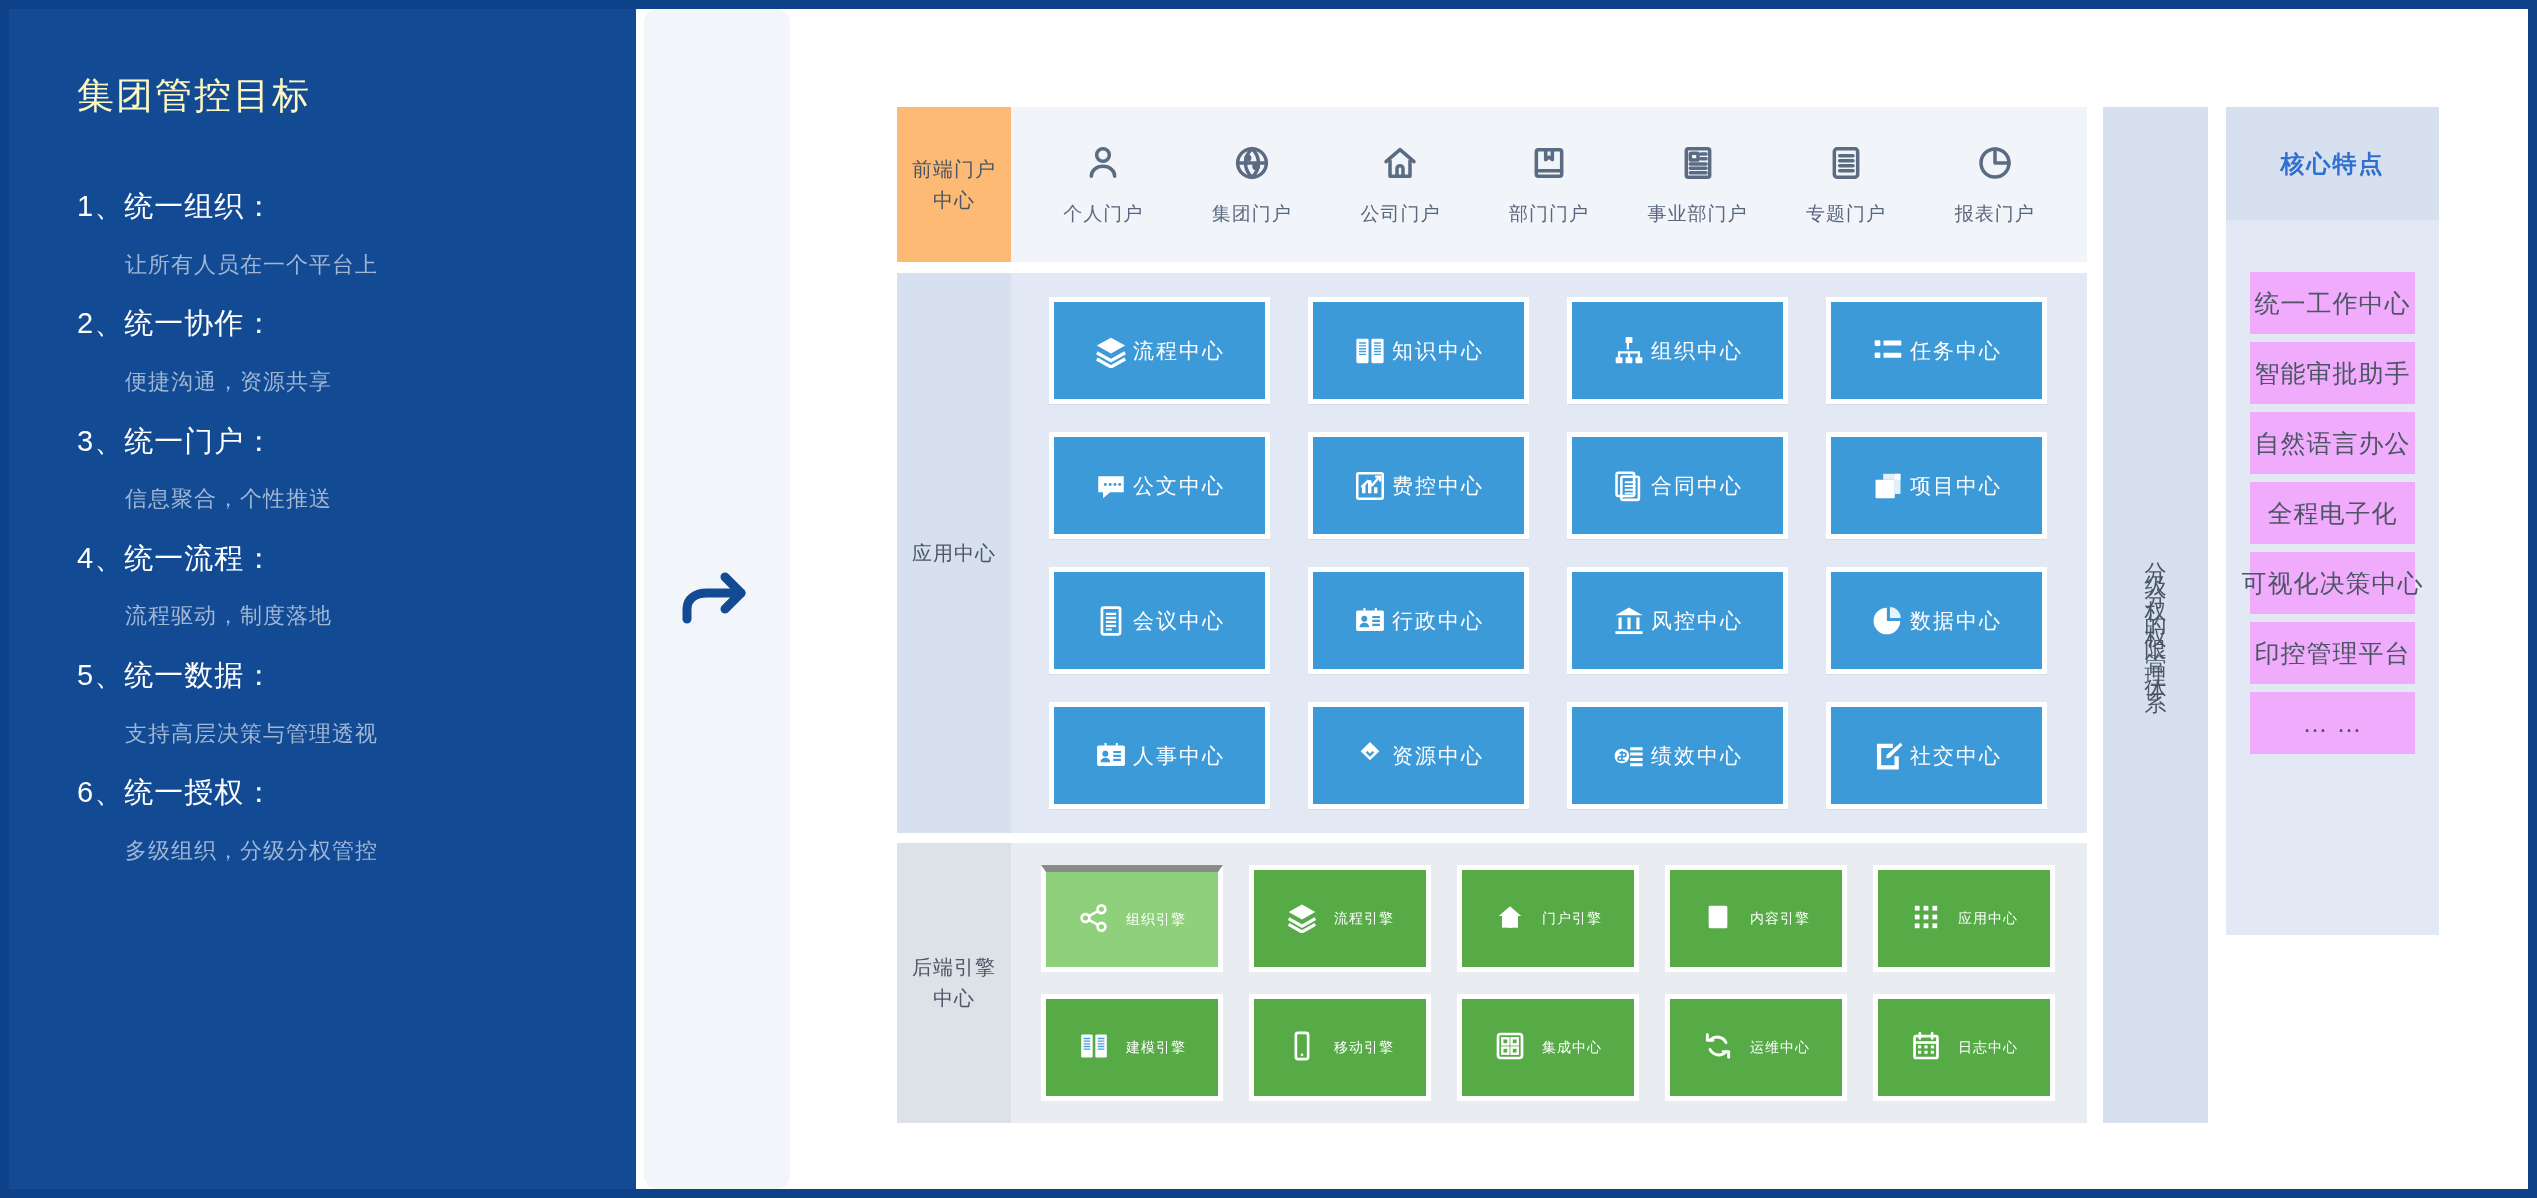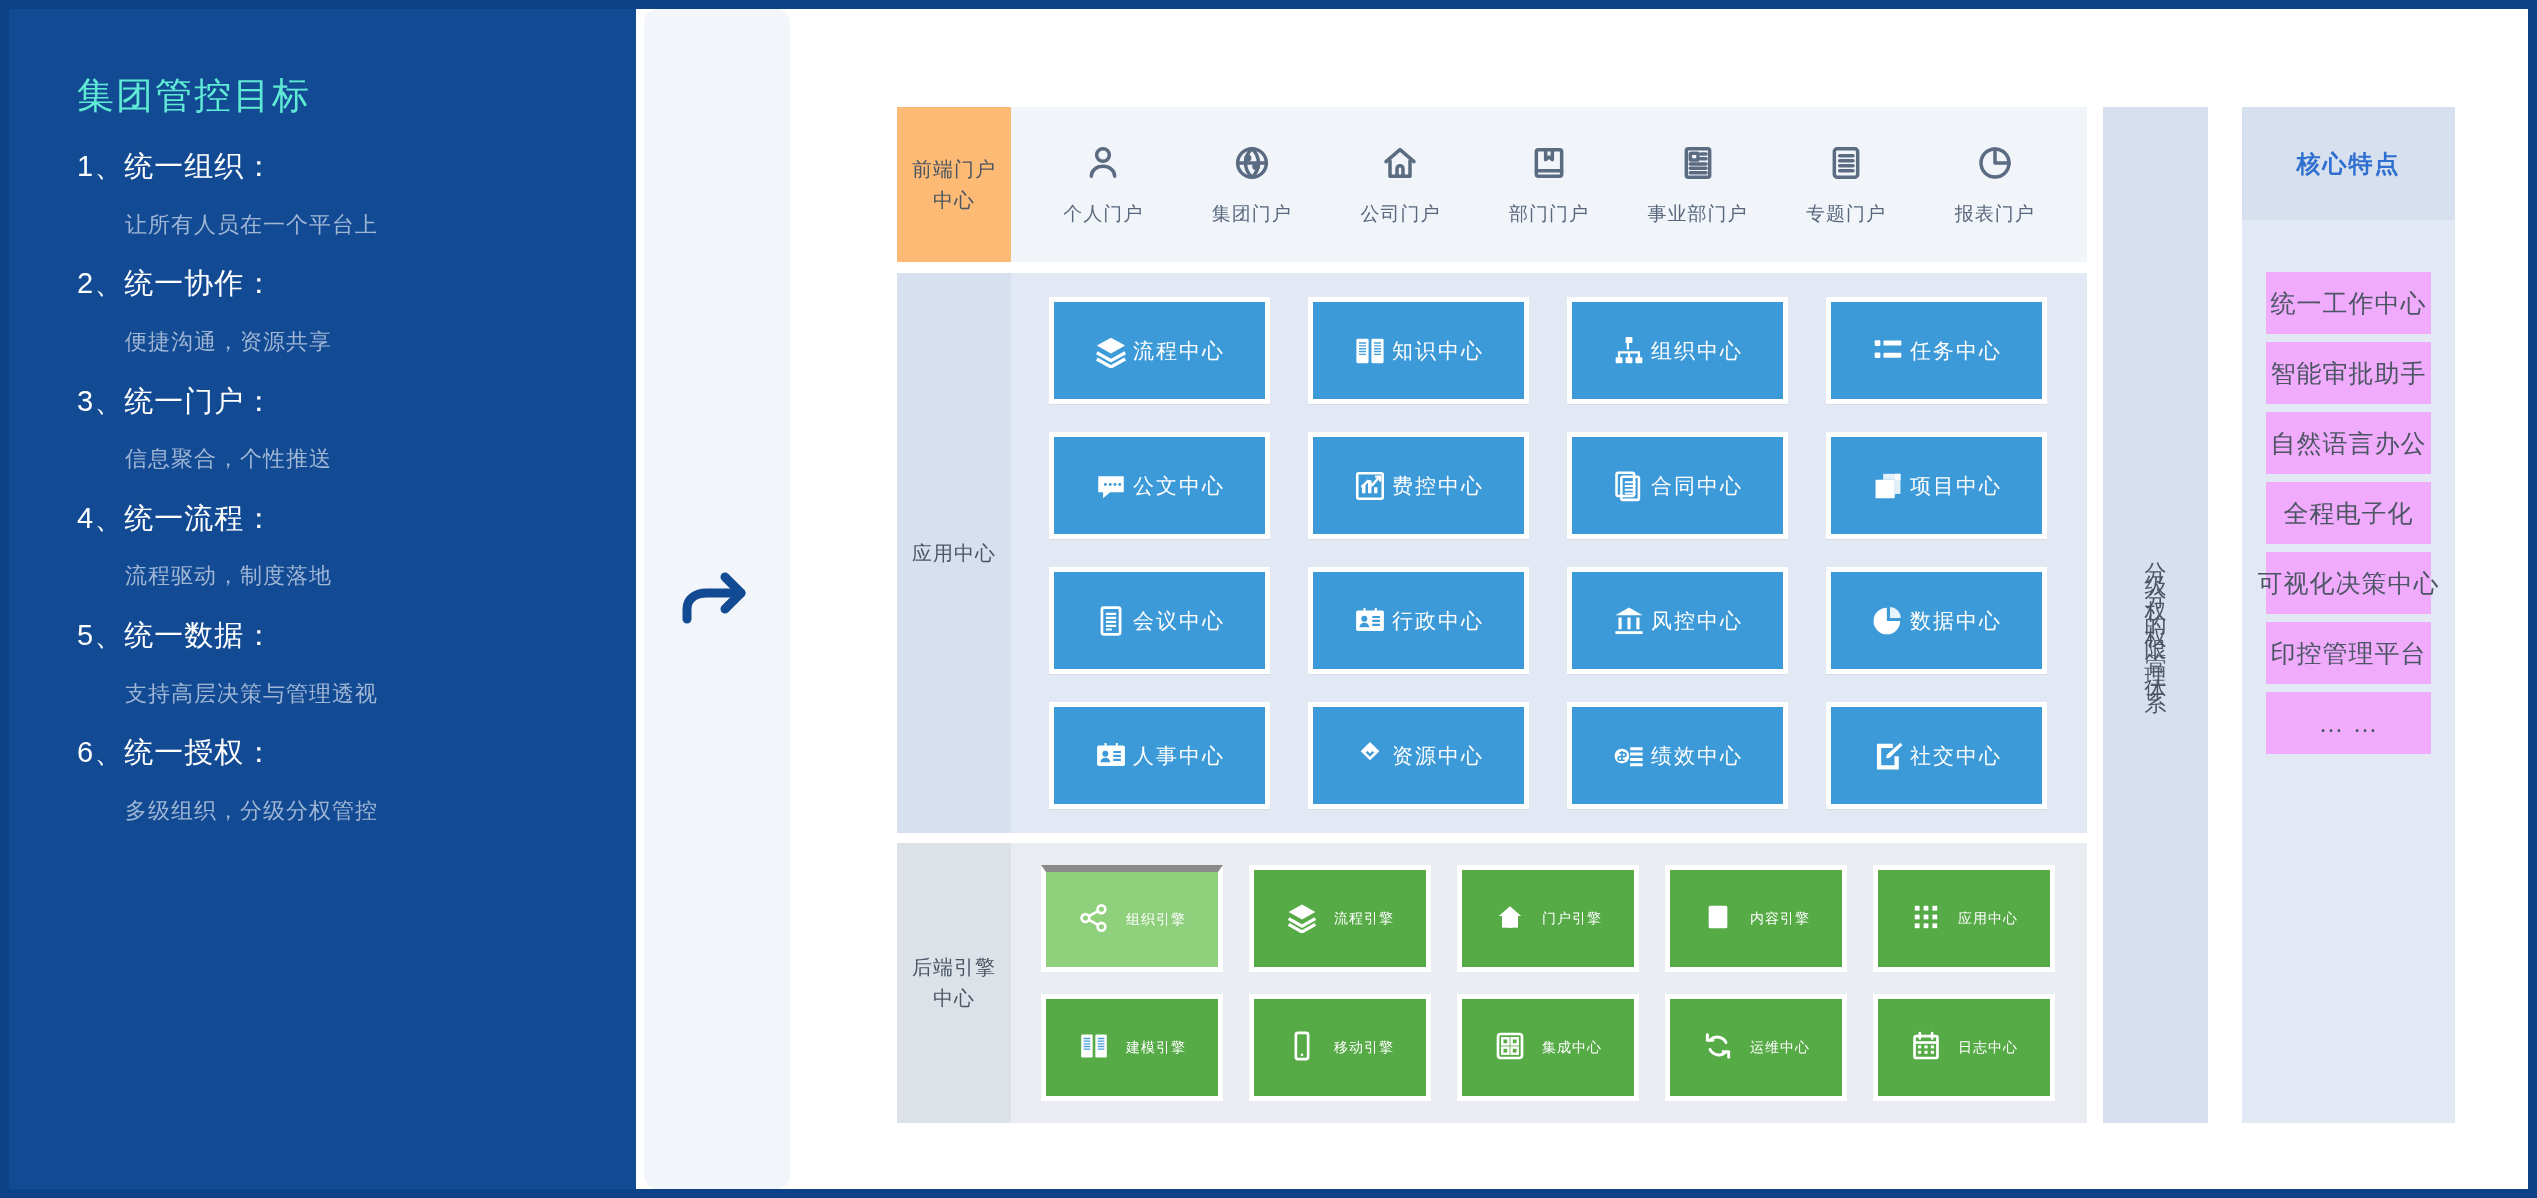--- a/index.html
+++ b/index.html
@@ -18,25 +18,25 @@
 
   
   .left-panel {
     position: absolute;
     left: 0; top: 0;
     width: 627px; height: 1180px;
     background: #134a94;
     padding: 62px 0 0 68px;
   }
   .left-title {
-    color: #5eead4;
+    color: #fef9c3;
     font-size: 37px;
     letter-spacing: 2px;
     font-weight: 400;
-    margin-bottom: 24px;
+    margin-bottom: 64px;
   }
   .goal { margin-bottom: 22px; }
   .goal-head {
     color: #ffffff;
     font-size: 29px;
     letter-spacing: 1px;
     font-weight: 400;
     line-height: 1.5;
   }
   .goal-sub {
@@ -202,23 +202,22 @@
     font-size: 22px;
     color: #4b5563;
     letter-spacing: 13px;
     line-height: 1;
   }
 
   
   .core-panel {
     position: absolute;
     left: 1427px; top: 98px;
-    width: 213px; height: 1016px;
+    width: 213px; height: 828px;
     background: #e2e9f4;
-    margin-left: 16px;
   }
   .core-head {
     height: 113px;
     background: #d6e0ef;
     display: flex;
     align-items: center;
     justify-content: center;
     color: #2f6fd0;
     font-size: 24px;
     font-weight: bold;

